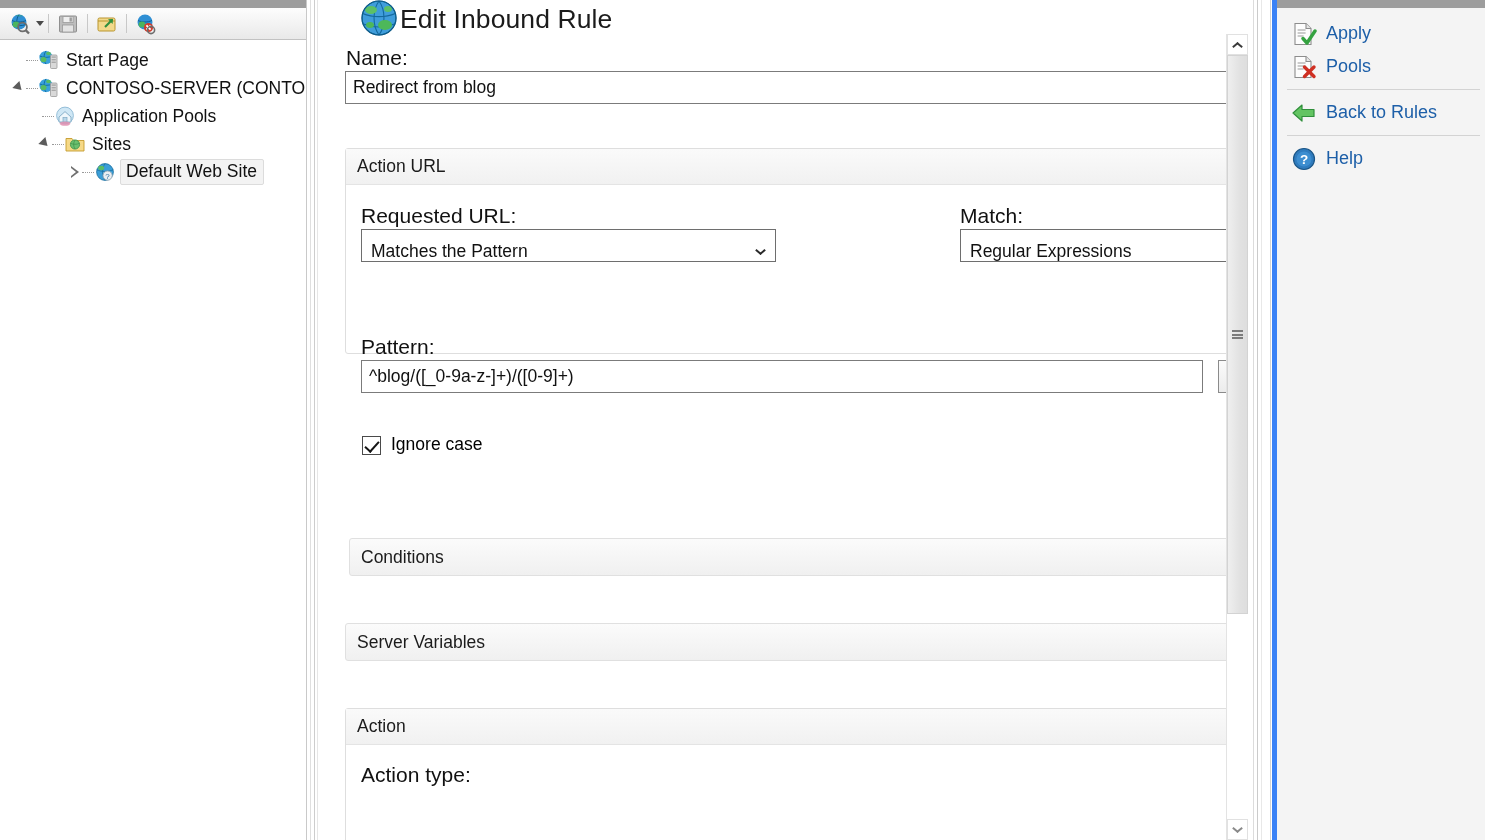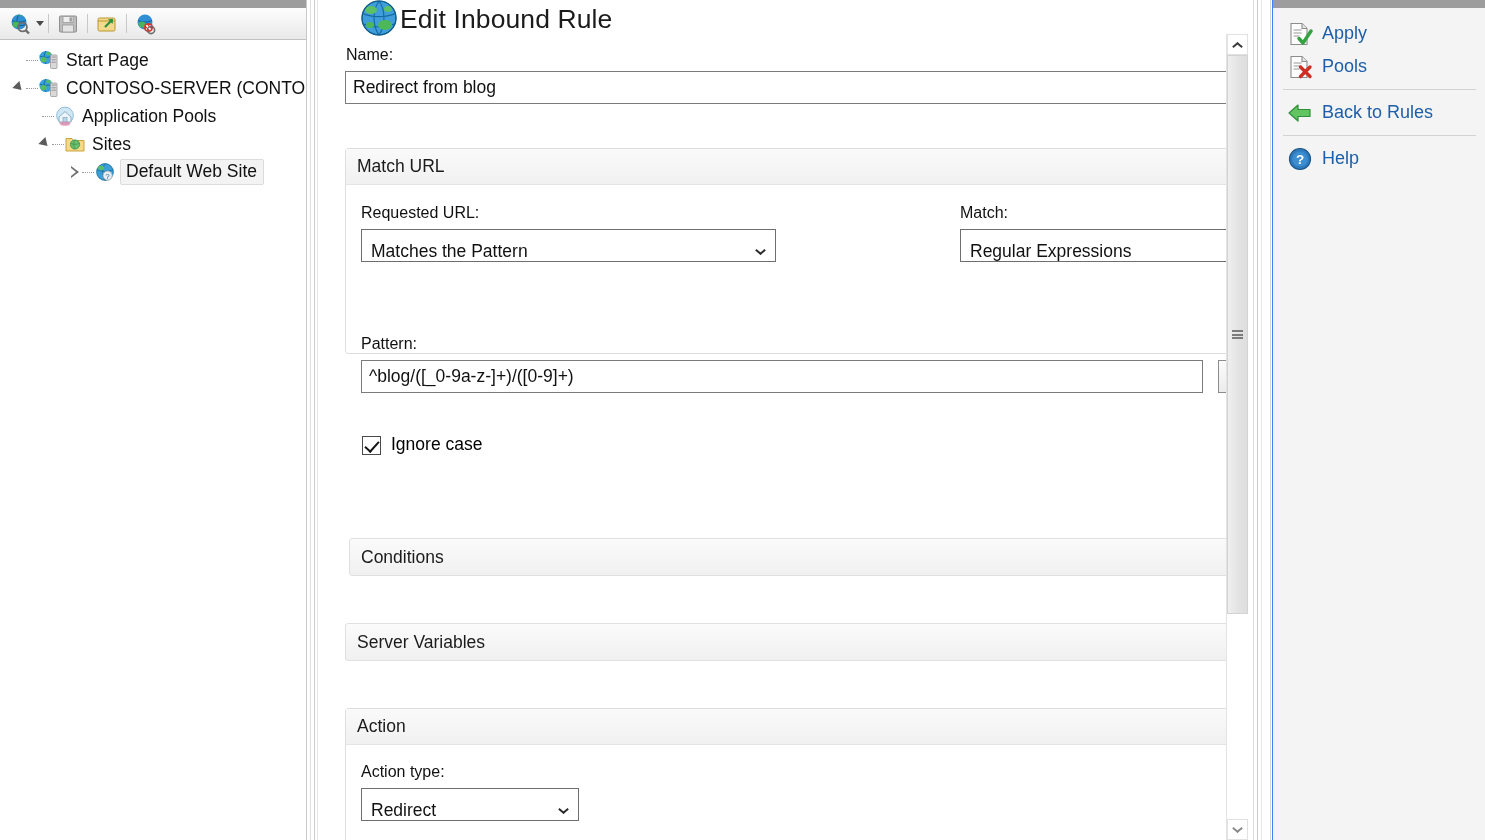--- a/index.html
+++ b/index.html
@@ -148,21 +148,21 @@
     letter-spacing: 0.1px;
     font-weight: 400;
   }
 
   #scroll-body {
     position: absolute; left: 0; top: 38px;
     width: 930px; bottom: 0;
     overflow: hidden;
   }
   .field-label {
-    font-size: 16px;
+    font-size: 21px;
     color: #111;
     text-align: right;
   }
   .txtbox {
     border: 1px solid #7b7b7b;
     background: #ffffff;
     height: 33px;
     display: flex; align-items: center;
     padding: 0 7px;
     font-size: 17.5px;
@@ -298,21 +298,21 @@
     width: 11px; height: 9px;
     display: flex; flex-direction: column; justify-content: space-between;
   }
   .grip i { display:block; height:2px; background:#7c7c7c; }
 
   
   #right-pane {
     position: absolute; left: 1272px; top: 0;
     width: 213px; height: 840px;
     background: #0f172a;
-    border-left: 1px solid #3b82f6;
+    border-left: 5px solid #3b82f6;
   }
   #right-top-gray {
     position: absolute; left: 0; top: 0;
     width: 213px; height: 8px;
     background: #9d9d9d;
   }
   #actions-list {
     position: absolute; left: 0; top: 8px;
     width: 213px; bottom: 0;
     background: #f4f4f4;
@@ -519,21 +519,21 @@
       <span id="page-title">Edit Inbound Rule</span>
     </div>
 
     <div id="scroll-body">
 
       <div class="field-label" style="position:absolute; left:28px; top:8px;">Name:</div>
 
       <div class="txtbox" style="position:absolute; left:27px; top:33px; width:930px;">Redirect from blog</div>
 
       <div class="group" style="left:27px; top:110px; width:920px; height:206px;">
-        <div class="group-header">Match URL</div>
+        <div class="group-header">Action URL</div>
 
         <div class="field-label" style="position:absolute; left:15px; top:55px;">Requested URL:</div>
         <div class="combobox" style="position:absolute; left:15px; top:80px; width:415px;">
           <span class="cb-text">Matches the Pattern</span>
           <span class="cb-arrow">
               <span class="chev"></span>
             </span>
         </div>
 
         <div class="field-label" style="position:absolute; left:614px; top:55px;">Match:</div>
@@ -555,26 +555,20 @@
         <span>Conditions</span>
       </div>
 
       <div class="collapsed-group" style="left:27px; top:585px; width:920px;">
         <span>Server Variables</span>
       </div>
 
       <div class="group" style="left:27px; top:670px; width:920px; height:175px;">
         <div class="group-header">Action</div>
         <div class="field-label" style="position:absolute; left:15px; top:54px;">Action type:</div>
-        <div class="combobox" style="position:absolute; left:15px; top:79px; width:218px;">
-          <span class="cb-text">Redirect</span>
-          <span class="cb-arrow">
-              <span class="chev"></span>
-            </span>
-        </div>
       </div>
 
     </div>
   </div>
 
   <div id="vscroll">
     <div id="vs-up">
       <span class="vs-chevron-up"></span>
     </div>
     <div id="vs-track">

